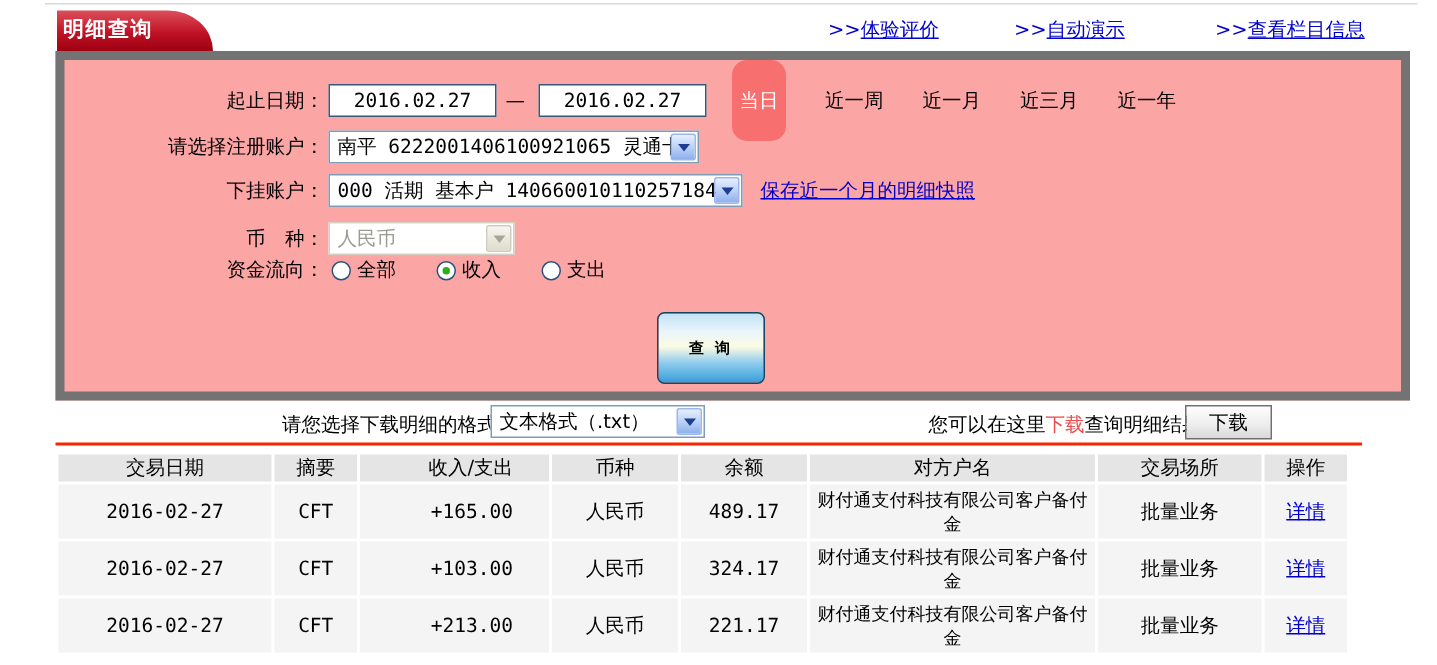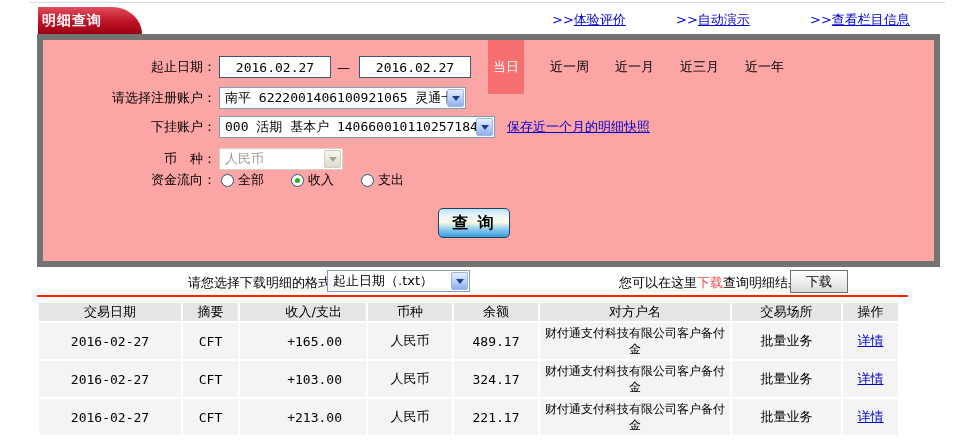--- a/index.html
+++ b/index.html
@@ -27,21 +27,21 @@
            border:6px solid #737373; background:#fca5a5; }
   .frow { position:absolute; left:0; display:flex; align-items:center; height:22px; width:100%; }
   .flabel { width:173px; text-align:right; flex:0 0 173px; }
   .r1 { top:16px; } .r2 { top:47px; } .r3 { top:76px; } .r4 { top:108px; } .r5 { top:129px; }
 
   .date-input { width:112px; height:22px; border:1px solid #3a567a; background:#fff;
                 text-align:center; font-family:"DejaVu Sans Mono", monospace; font-size:13px;
                 margin-left:3px; }
   .dash { margin:0 6px; }
   .quick-range { margin-left:26px; cursor:pointer; }
-  .quick-range.active { background:#f76f6f; color:#fff; padding:18px 5px; margin-left:17px; }
+  .quick-range.active { background:#f76f6f; color:#fff; padding:18px 5px; margin-left:17px;border-radius:10px; }
 
   .xp-select { position:relative; height:22px; border:1px solid #7f9db9; background:#fff;
                margin-left:3px; display:flex; align-items:center; padding:0 24px 0 5px;
                cursor:default; white-space:nowrap; }
   .xp-select .val { font-size:13px; }
   .xp-arrow { position:absolute; right:1px; top:1px; width:17px; height:18px; border-radius:2px;
               background:linear-gradient(180deg,#e6effd 0%, #bcd2f7 50%, #8fb0ee 100%);
               border:1px solid #9ab6ec; display:flex; align-items:center; justify-content:center; }
   .xp-arrow::after { content:""; width:0; height:0; border:4px solid transparent;
                      border-top:5px solid #1d3f91; margin-top:5px; }
@@ -52,24 +52,24 @@
 
   .sel-register { width:247px; } .sel-sub { width:276px; } .sel-currency { width:124px; }
   .snapshot-link { margin-left:12px; color:#0000cc; text-decoration:underline; cursor:pointer; }
 
   .radio { width:13px; height:13px; border:1px solid #28527c; border-radius:50%; background:#fff;
            display:inline-block; position:relative; margin:0 4px 0 5px; flex:0 0 13px; }
   .radio.on::after { content:""; position:absolute; left:3px; top:3px; width:5px; height:5px;
            border-radius:50%; background:#2bb117; }
   .radio-opt { display:flex; align-items:center; margin-right:22px; cursor:pointer; }
 
-  .btn-query { position:absolute; left:395px; top:168px; width:72px; height:30px;
+  .btn-query { position:absolute; left:395px; top:168px; width:72px; height:48px;
                border:1px solid #17455e; border-radius:5px; cursor:pointer;
                background:linear-gradient(180deg,#bfe2f5 0%, #e9f5fb 25%, #fbfbe3 48%, #8ecbee 72%, #379ddb 100%);
-               font-family:"DejaVu Sans", sans-serif; font-size:16px; font-weight:bold; letter-spacing:2px; }
+               font-family:"DejaVu Sans", sans-serif; font-size:10px; font-weight:bold; letter-spacing:2px; }
 
   
   .download-row { position:absolute; left:37px; top:270px; width:903px; height:24px; }
   .fmt-label { position:absolute; left:151px; top:4px; }
   .sel-format { position:absolute; left:287px; top:0; width:143px; }
   .dl-hint { position:absolute; left:582px; top:4px; }
   .dl-hint .red { color:#e84c4c; }
   .btn-download { position:absolute; left:753px; top:0; width:58px; height:23px;
                border:1px solid #707070; cursor:pointer; font-size:13px;
                background:linear-gradient(180deg,#fefefe 0%, #ececec 60%, #d9d9d9 100%);
@@ -162,21 +162,21 @@
         <span>支出</span>
       </span>
     </div>
 
     <button class="btn-query">查 询</button>
   </div>
 
   <div class="download-row">
     <span class="fmt-label">请您选择下载明细的格式</span>
     <div class="xp-select sel-format">
-      <span class="val">起止日期（.txt）</span>
+      <span class="val">文本格式（.txt）</span>
       <span class="xp-arrow"></span>
     </div>
     <span class="dl-hint"><span>您可以在这里</span><span class="red">下载</span><span>查询明细结果</span></span>
     <button class="btn-download">下载</button>
   </div>
 
   <div class="red-rule"></div>
 
   <table class="results">
     <colgroup>

